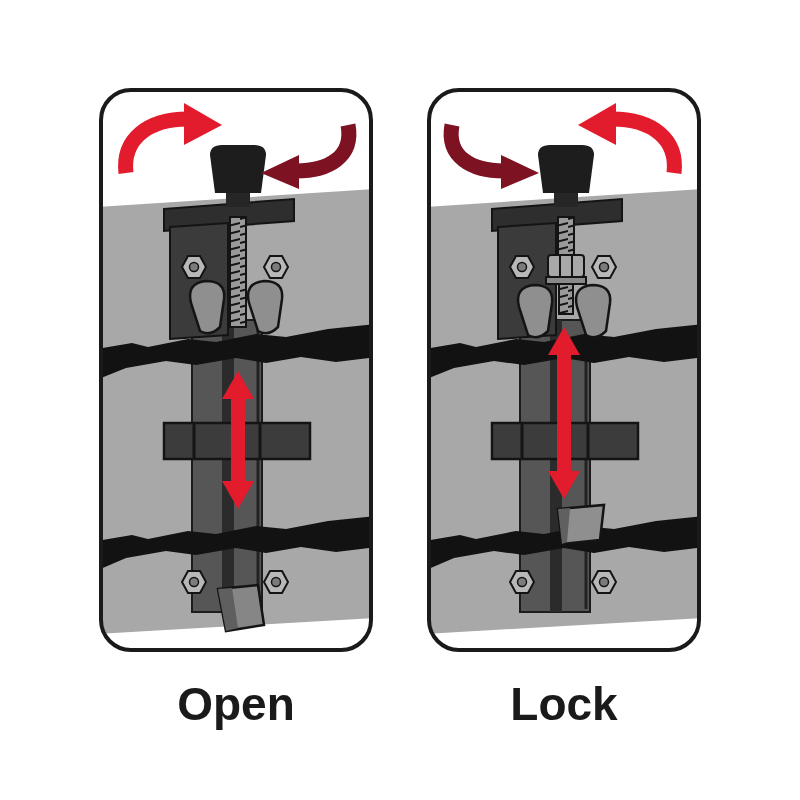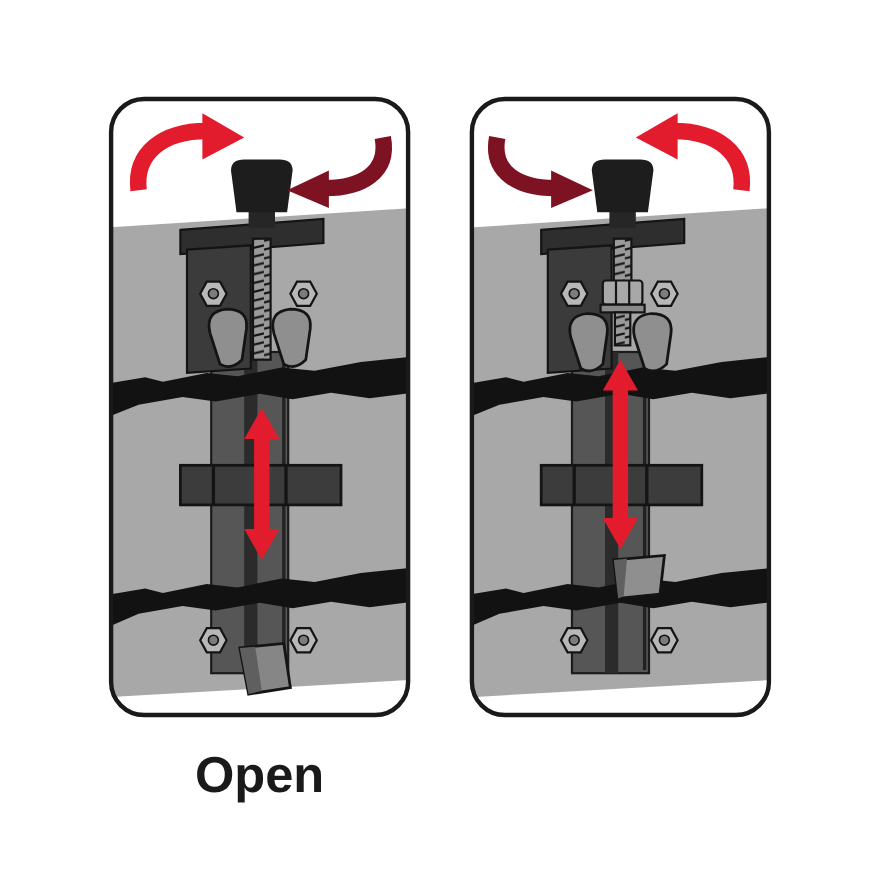--- a/index.html
+++ b/index.html
@@ -210,15 +210,16 @@
           <path d="M28,40 C22,72 48,86 80,86" fill="none" stroke="var(--dark-red,#7D1222)" stroke-width="15"></path>
           <polygon points="77,70 115,88 77,104" fill="var(--dark-red,#7D1222)"></polygon>
         </g>
         <g>
           <path d="M250,88 C254,54 228,34 188,34" fill="none" stroke="var(--bright-red,#E31C2D)" stroke-width="15"></path>
           <polygon points="192,18 154,40 192,60" fill="var(--bright-red,#E31C2D)"></polygon>
         </g>
       </g>
       <rect x="5" y="5" width="270" height="560" rx="30" fill="none" stroke="var(--outline,#1A1A1A)" stroke-width="4"></rect>
     </svg>
+    <figcaption class="caption">Lock</figcaption>
   </figure>
 
 </div>
 
 </body></html>

